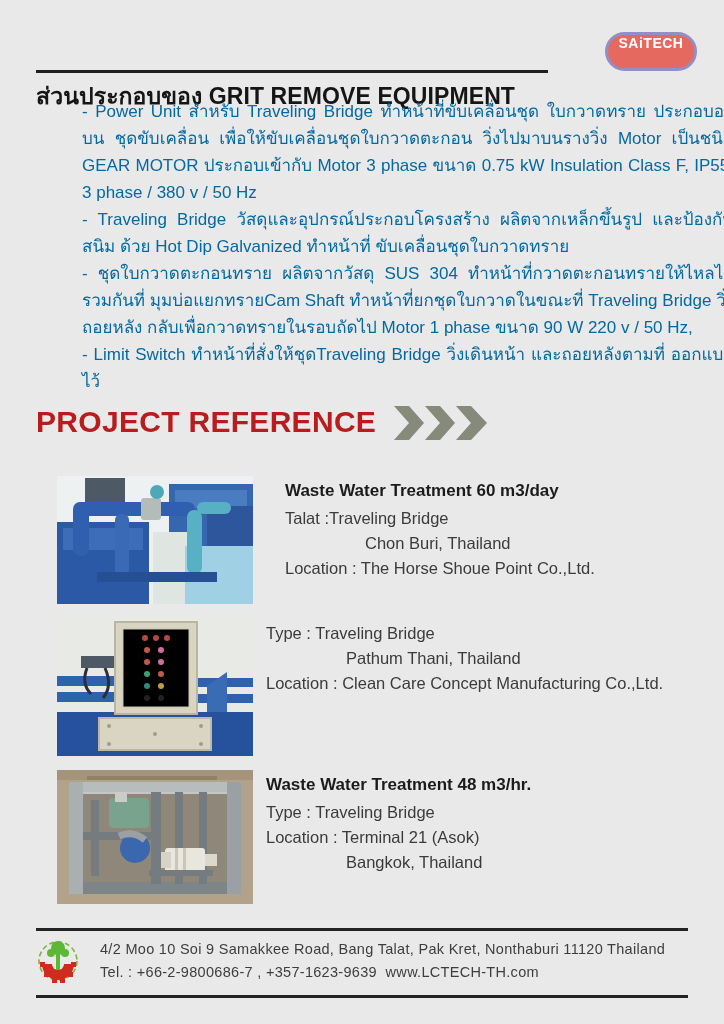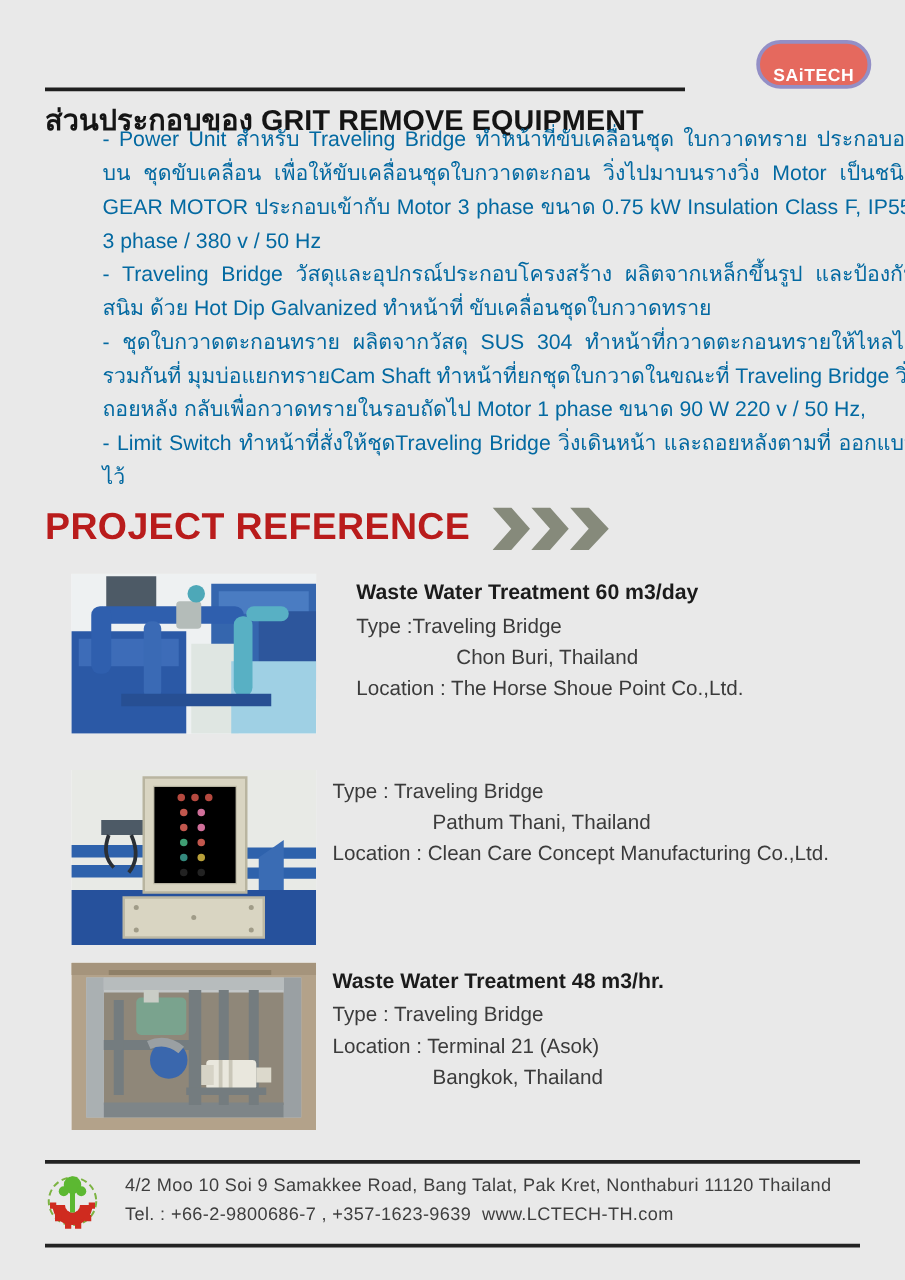--- a/index.html
+++ b/index.html
@@ -9,21 +9,21 @@
     font-family:"Liberation Sans","DejaVu Sans",sans-serif;
     position:relative;
     -webkit-font-smoothing:antialiased;
   }
   .page{position:absolute;inset:0;width:724px;height:1024px;background:#e9e9e9;overflow:hidden;}
 
   
   .brand-pill{
     position:absolute;top:32px;right:27px;width:86px;height:33px;
     background:#e5695e;border:3px solid #938fc6;border-radius:20px;
-    display:flex;align-items:flex-end;justify-content:center;
+    display:flex;align-items:flex-start;justify-content:center;
   }
   .brand-pill span{
     color:#ffffff;font-weight:bold;font-size:14px;letter-spacing:.5px;
   }
 
   .top-rule{position:absolute;left:36px;top:70px;width:512px;height:3px;background:#1f1f1f;}
   .section-title{
     position:absolute;left:36px;top:78px;margin:0;
     font-size:23px;font-weight:bold;color:#151515;letter-spacing:.1px;
   }
@@ -33,21 +33,21 @@
     margin:0;font-size:17px;line-height:27px;text-align:justify;
   }
 
   .project-header{position:absolute;left:36px;top:403px;display:flex;align-items:center;gap:18px;}
   .project-header h2{
     margin:0;font-size:30px;font-weight:800;color:#b91c1c;letter-spacing:.3px;
   }
   .chevrons{display:block;margin-top:3px;}
 
   .project-row{position:absolute;left:57px;width:632px;display:flex;gap:13px;}
-  .row-1{top:459px;gap:32px;}
+  .row-1{top:476px;gap:32px;}
   .row-2{top:616px;}
   .row-3{top:770px;}
   .photo{flex:0 0 196px;background:#f4f5f4;overflow:hidden;}
   .photo svg{display:block;}
   .info{padding-top:5px;}
   .p-title{font-size:17px;font-weight:bold;color:#1b1b1b;margin-bottom:5px;}
   .p-line{font-size:16.5px;color:#3b3b3b;line-height:25px;}
   .p-indent{margin-left:80px;}
 
   .footer-rule-top{position:absolute;left:36px;top:928px;width:652px;height:3px;background:#232323;}
@@ -101,21 +101,21 @@
         <rect x="16" y="26" width="16" height="54" rx="7" fill="#2f5fae"></rect>
         <rect x="58" y="38" width="14" height="62" rx="6" fill="#3a6ab5"></rect>
         <rect x="130" y="34" width="15" height="64" rx="7" fill="#58b0c4"></rect>
         <rect x="140" y="26" width="34" height="12" rx="6" fill="#58b0c4"></rect>
         <circle cx="100" cy="16" r="7" fill="#4da8b8"></circle>
         <rect x="40" y="96" width="120" height="10" fill="#274f93"></rect>
       </svg>
     </div>
     <div class="info">
       <div class="p-title">Waste Water Treatment 60 m3/day</div>
-      <div class="p-line">Type :Traveling Bridge</div>
+      <div class="p-line">Talat :Traveling Bridge</div>
       <div class="p-line p-indent">Chon Buri, Thailand</div>
       <div class="p-line">Location : The Horse Shoue Point Co.,Ltd.</div>
     </div>
   </div>
 
   <div class="project-row row-2">
     <div class="photo">
       <svg width="196" height="140" viewBox="0 0 196 140">
         <rect width="196" height="140" fill="#e8eae6"></rect>
         <rect x="0" y="96" width="196" height="44" fill="#26519c"></rect>

